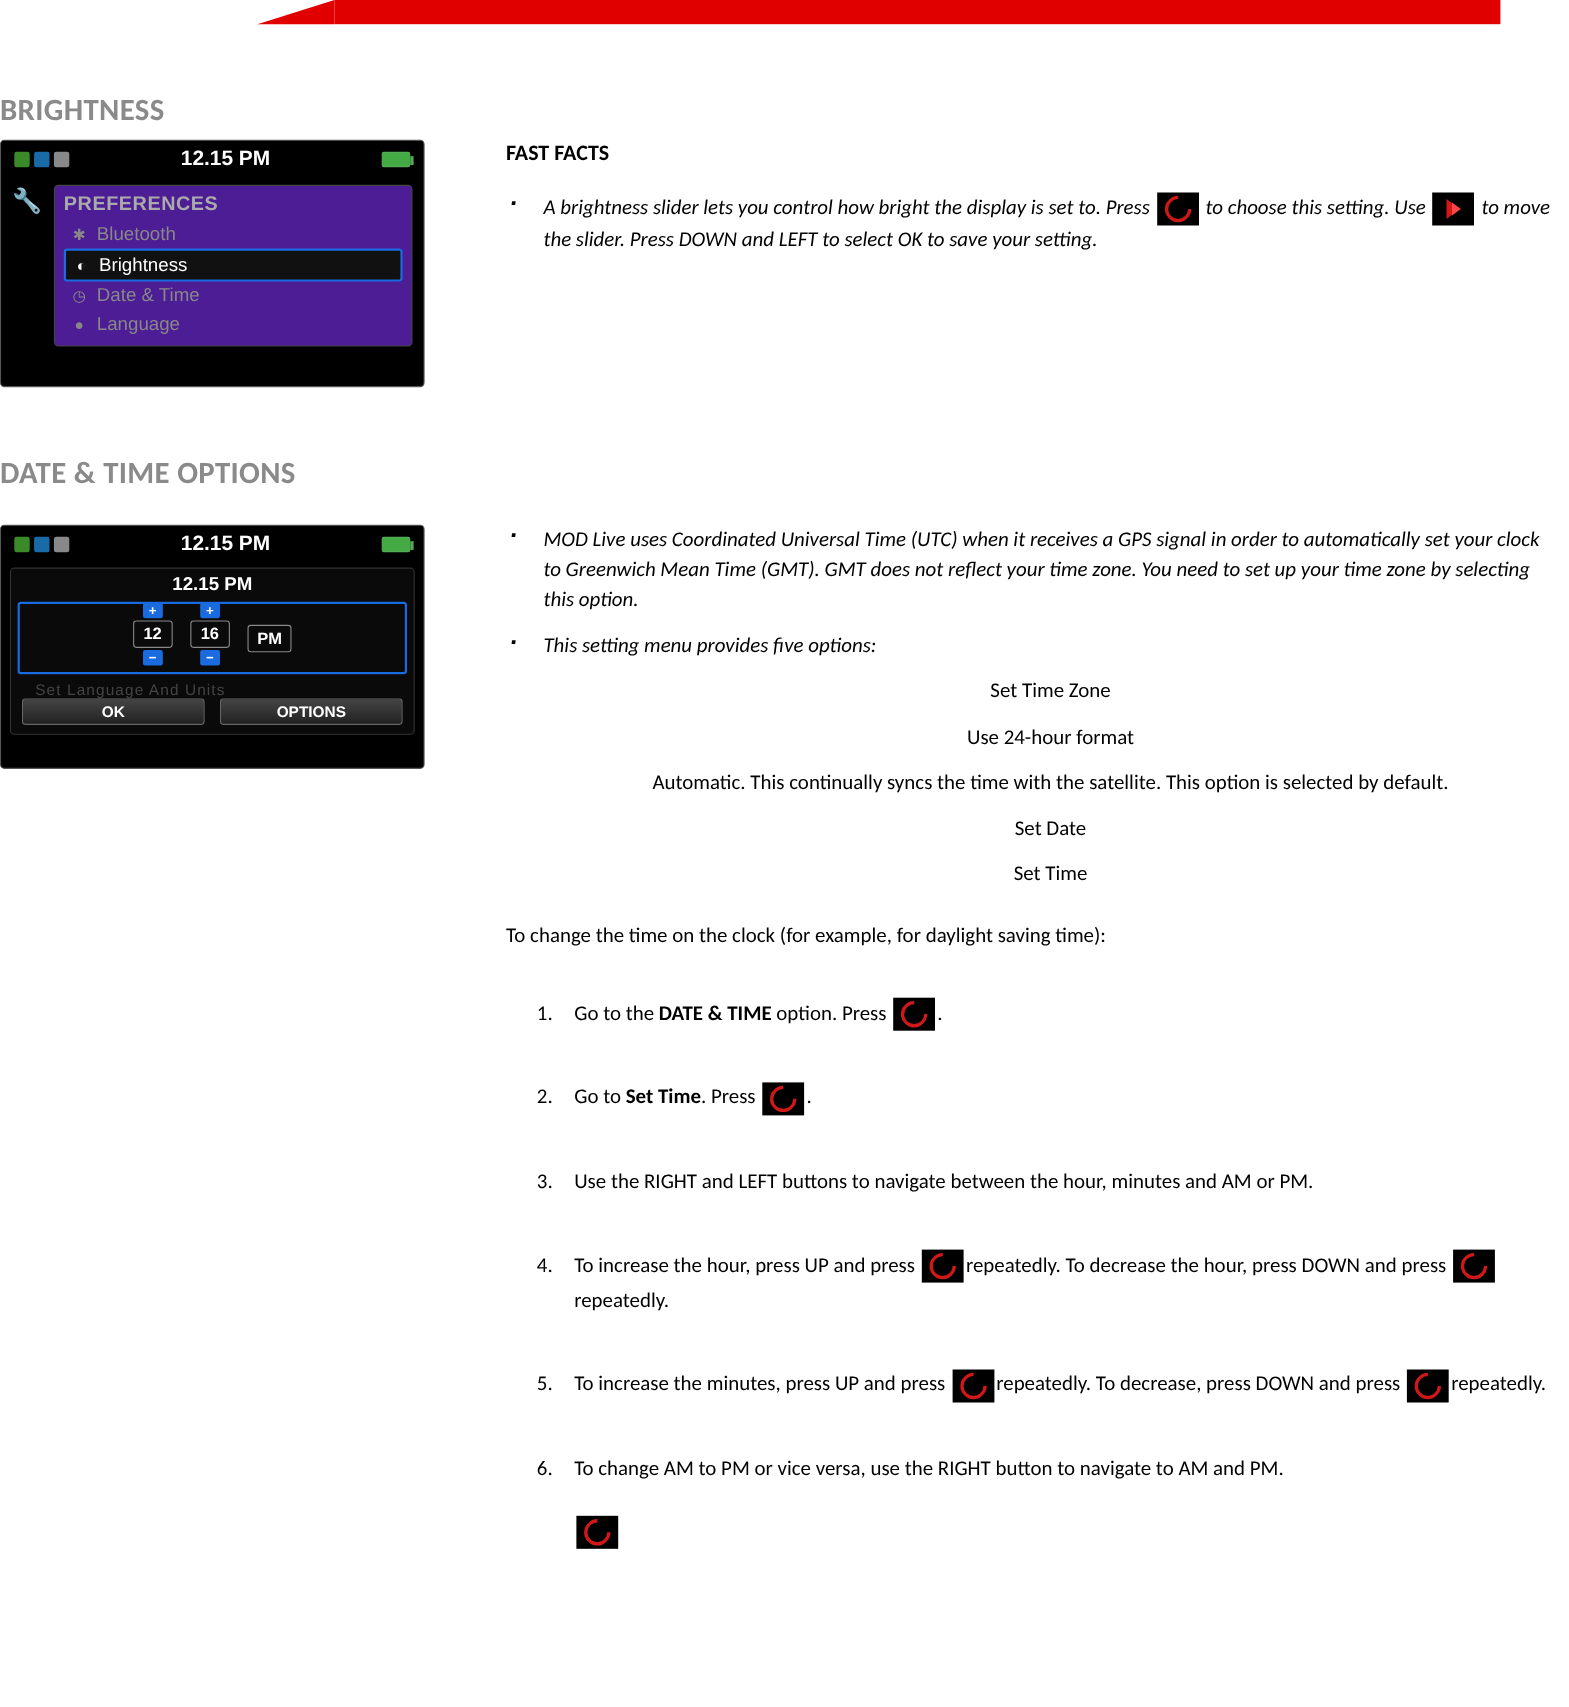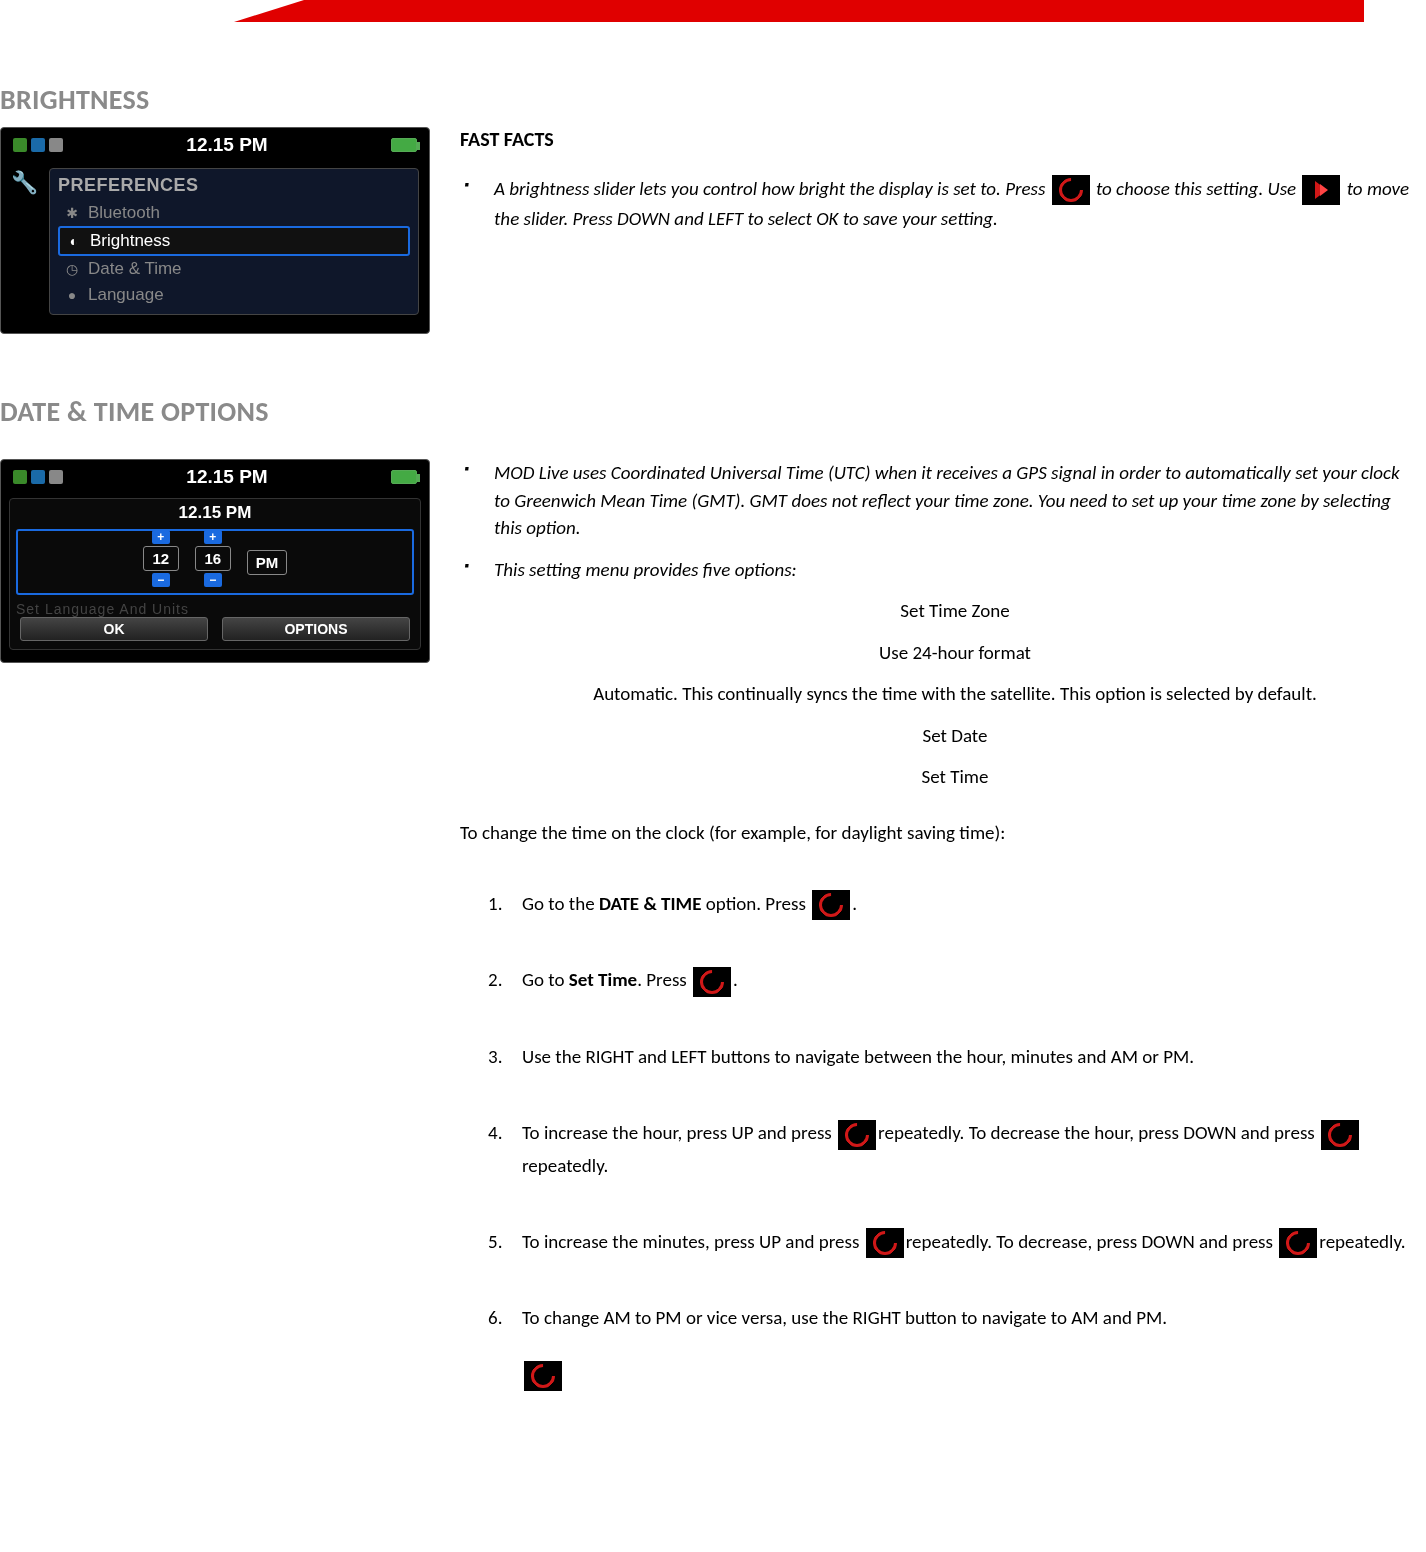--- a/index.html
+++ b/index.html
@@ -42,24 +42,24 @@
       margin-bottom: 60px;
     }
     .screenshot {
       width: 430px;
       flex-shrink: 0;
     }
     .device-screen {
       background: #000;
       border: 1px solid #555;
       border-radius: 4px;
-      width: 430px;
+      width: 386px;
       color: #ccc;
       font-family: Arial, sans-serif;
-      padding-bottom: 8px;
+      padding-bottom: 26px;
     }
     .device-top {
       display: flex;
       align-items: center;
       justify-content: space-between;
       padding: 6px 12px;
       font-size: 19px;
       font-weight: bold;
       color: #fff;
     }
@@ -94,21 +94,21 @@
       width: 28px;
       color: #666;
       font-size: 22px;
       padding-top: 2px;
     }
     .pref-list {
       flex: 1;
       border: 1px solid #444;
       border-radius: 4px;
       padding: 6px 8px;
-      background: #0f172a;
+      background: #4c1d95;
     }
     .pref-title {
       color: #aaa;
       font-weight: bold;
       font-size: 18px;
       letter-spacing: 0.5px;
       margin-bottom: 4px;
     }
     .pref-item {
       display: flex;
@@ -250,21 +250,21 @@
       background: #1a6ae0;
       color: #fff;
       font-size: 12px;
       font-weight: bold;
       width: 18px;
       height: 14px;
       line-height: 14px;
       margin: 2px auto;
       border-radius: 2px;
     }
-    .dt-ghost { color: #444; font-size: 14px; letter-spacing: 1px; }
+    .dt-ghost { color: #444; font-size: 14px; letter-spacing: 1px; margin-left: 16px; }
     .dt-btnrow {
       display: flex;
       gap: 14px;
       padding: 0 4px;
     }
     .dt-btn {
       flex: 1;
       background: linear-gradient(#444, #222);
       border: 1px solid #666;
       border-radius: 3px;

